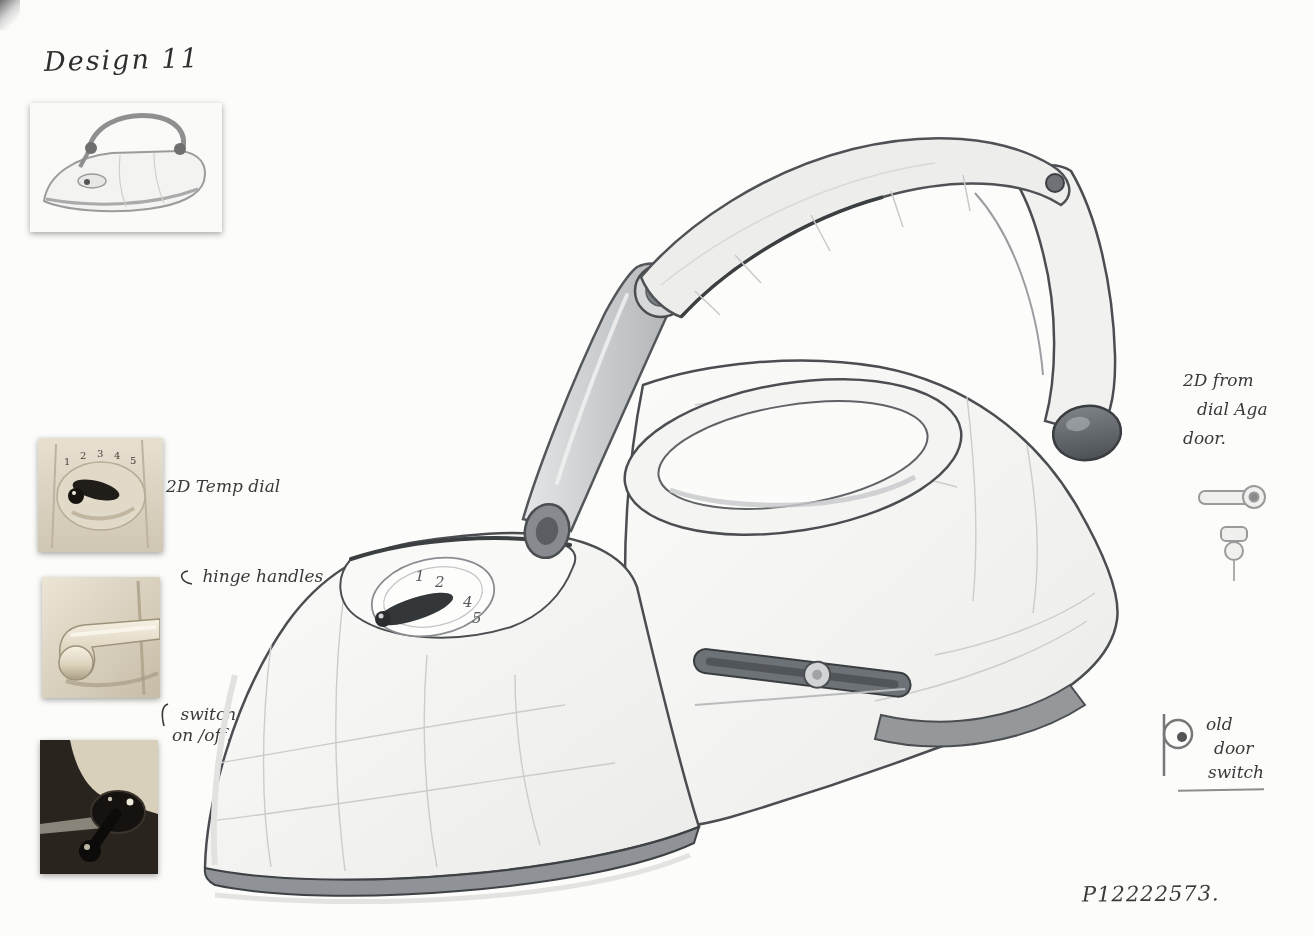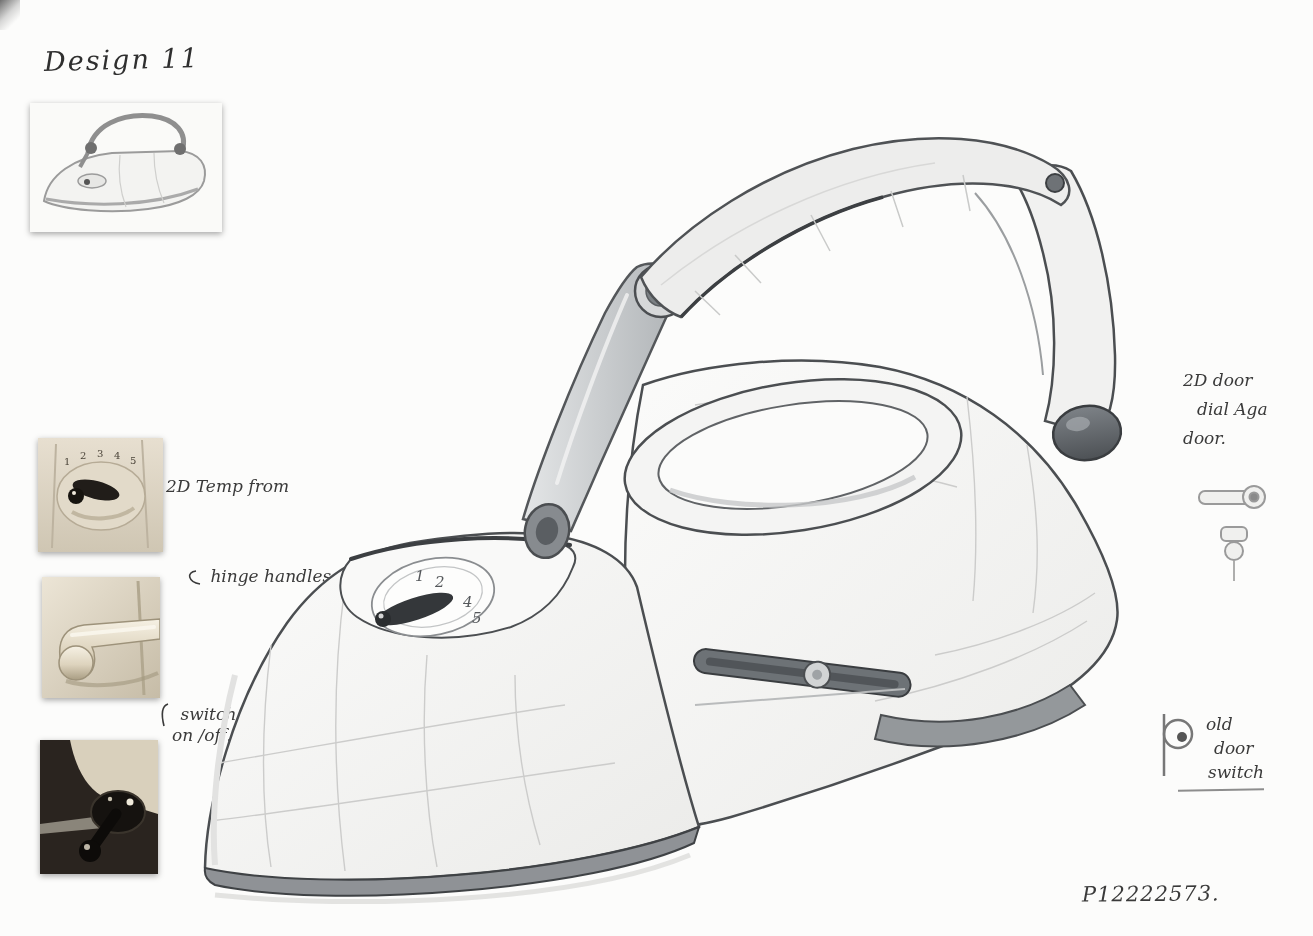--- a/index.html
+++ b/index.html
@@ -63,21 +63,21 @@
       <text x="76" y="21" font-size="10" fill="#4a4338">4</text>
       <text x="92" y="26" font-size="10" fill="#4a4338">5</text>
       <ellipse cx="58" cy="52" rx="24" ry="9" transform="rotate(14 58 52)" fill="#211d19"></ellipse>
       <circle cx="38" cy="58" r="8" fill="#17140f"></circle>
       <circle cx="36" cy="55" r="2" fill="#efe9dc"></circle>
       <path d="M34 74 C52 84,80 82,96 70" stroke="#b3a890" stroke-width="4" fill="none" opacity=".7"></path>
     </svg>
   </div>
 
   <div class="annot hand" style="left:166px;top:476px;">
-    <span>2D Temp from</span>
+    <span>2D Temp dial</span>
   </div>
 
   <div class="photo" style="left:42px;top:577px;width:118px;height:121px;">
     <svg width="118" height="121" viewBox="0 0 118 121">
       <defs>
         <linearGradient id="creamG2" x1="0" y1="0" x2="1" y2="1">
           <stop offset="0" stop-color="#ece5d6"></stop>
             <stop offset="1" stop-color="#c6bca7"></stop>
         </linearGradient>
         <linearGradient id="handleG" x1="0" y1="0" x2="0" y2="1">
@@ -88,21 +88,21 @@
       </defs>
       <rect width="118" height="121" fill="url(#creamG2)"></rect>
       <path d="M96 4 L102 118" stroke="#b2a890" stroke-width="3"></path>
       <path d="M118 42 L42 48 C24 50,16 62,18 80 C20 98,34 106,46 98 C54 92,54 78,50 70 L118 62 Z" fill="url(#handleG)" stroke="#9d927a" stroke-width="1.5"></path>
       <circle cx="34" cy="86" r="17" fill="url(#handleG)" stroke="#9d927a" stroke-width="1.5"></circle>
       <path d="M30 58 L112 50" stroke="#fbf8ef" stroke-width="4" stroke-linecap="round" opacity=".85"></path>
       <path d="M24 104 C50 112,90 108,116 96" stroke="#a2977e" stroke-width="4" fill="none" opacity=".6"></path>
     </svg>
   </div>
 
-  <div class="annot hand" style="left:184px;top:566px;text-align:right;">
+  <div class="annot hand" style="left:176px;top:566px;text-align:right;">
     <svg class="curl" width="18" height="20" viewBox="0 0 18 20">
       <path d="M16 16 C4 14,2 4,12 3" fill="none" stroke="#3a3a3a" stroke-width="1.6"></path>
     </svg>
     <span>hinge handles</span>
   </div>
 
   <div class="photo" style="left:40px;top:740px;width:118px;height:134px;">
     <svg width="118" height="134" viewBox="0 0 118 134">
       <rect width="118" height="134" fill="#2a241f"></rect>
       <path d="M30 0 L118 0 L118 74 L66 58 C48 50,36 30,30 0 Z" fill="#d9d0bc"></path>
@@ -228,21 +228,21 @@
       <path d="M560 140 L586 168"></path>
         <path d="M636 100 L655 136"></path>
       <path d="M716 76 L728 112"></path>
         <path d="M788 60 L795 96"></path>
         <path d="M520 176 L545 200"></path>
     </g>
     <circle cx="880" cy="68" r="9" fill="#6e7276" stroke="#3c3f42" stroke-width="2"></circle>
   </svg>
 
   <div class="rnote hand" style="left:1183px;top:366px;">
-    <div>2D door</div>
+    <div>2D from</div>
     <div style="margin-left:14px;">dial Aga</div>
     <div style="">door.</div>
   </div>
 
   <svg class="sketch-abs" style="left:1193px;top:475px;" width="82" height="108" viewBox="0 0 82 108">
     <g stroke="#9a9a9a" fill="#f0f0ee" stroke-width="2">
       <rect x="6" y="16" width="52" height="13" rx="6"></rect>
       <circle cx="61" cy="22" r="11"></circle>
       <circle cx="61" cy="22" r="4.5" fill="#8a8a8a"></circle>
       <rect x="28" y="52" width="26" height="14" rx="5"></rect>

